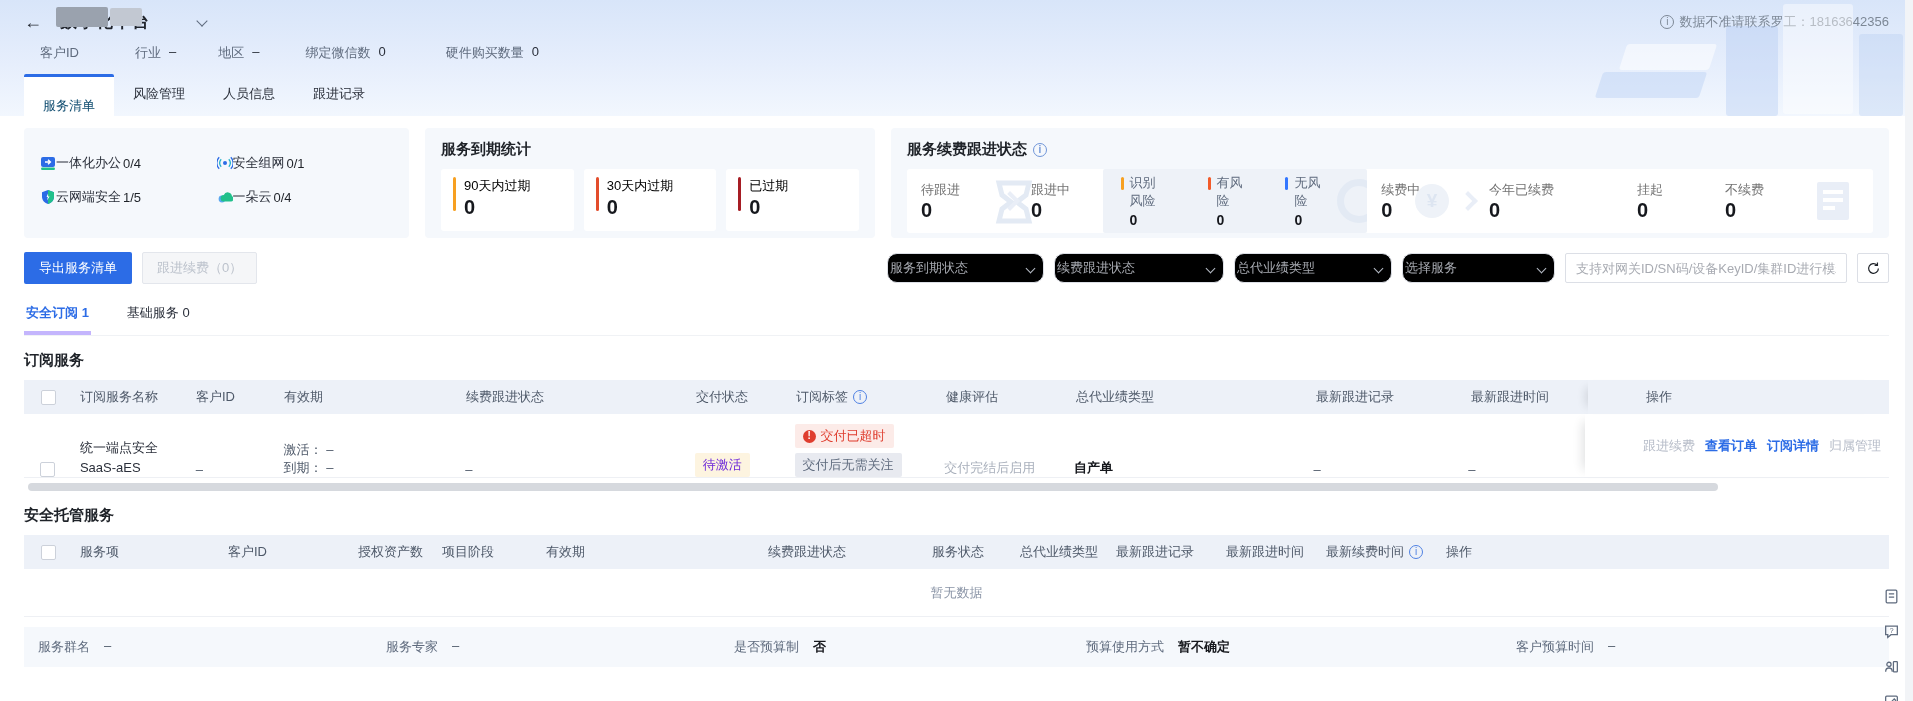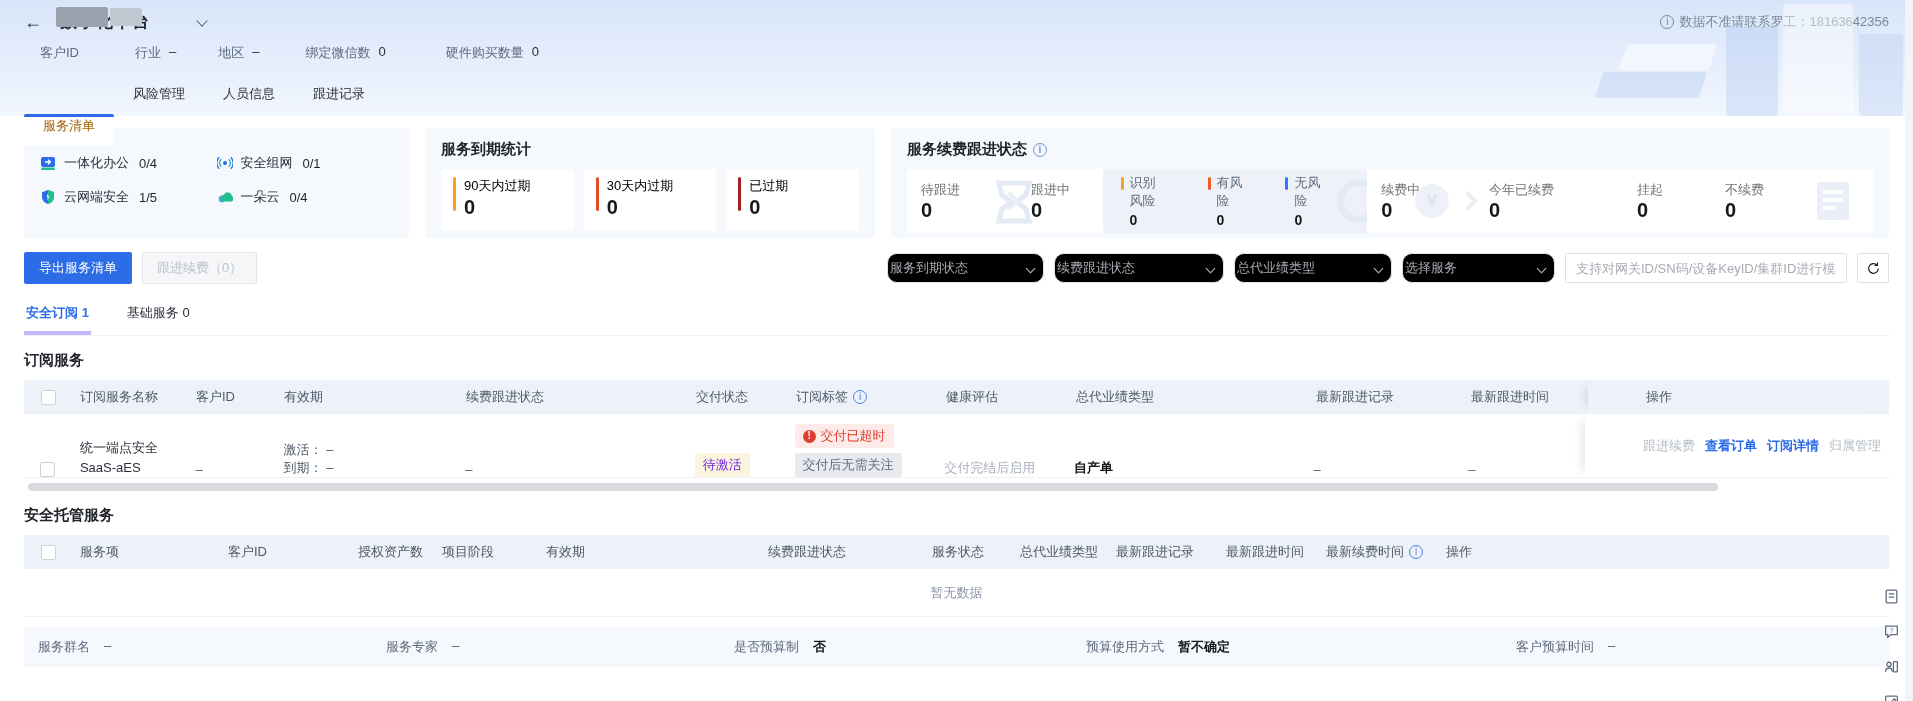--- a/index.html
+++ b/index.html
@@ -25,30 +25,30 @@
   .notice { margin-left:auto; color:#7d8896; font-size:13px; display:flex; align-items:center; gap:5px; }
   .info-i { display:inline-flex; align-items:center; justify-content:center; width:14px; height:14px; border:1px solid currentColor; border-radius:50%; font-size:10px; font-style:normal; line-height:1; }
   .info-row { display:flex; align-items:center; margin:10px 0 0 40px; color:#5f6b7e; }
   .info-item { display:flex; gap:8px; }
   .info-item .v { color:#2a2f3a; }
   .gap1{width:48px;} .gap2{width:42px;} .gap3{width:46px;} .gap4{width:60px;}
 
   
   .main-tabs { display:flex; margin:12px 0 0 24px; }
   .mtab { padding:11px 19px 10px; color:#2a2f3a; cursor:pointer; }
-  .mtab.active { background:#fff; color:#a16207; border-top:3px solid #2c6ce6; padding-top:0; border-radius:2px 2px 0 0;margin-top:40px; }
+  .mtab.active { background:#fff; color:#0c4a6e; border-top:3px solid #2c6ce6; padding-top:20px; border-radius:2px 2px 0 0; }
 
   
   .content { background:#fff; padding:12px 24px 0 24px; }
   .cards { display:flex; gap:16px; }
   .card { background:#f5f8fc; border-radius:4px; padding:12px 16px; height:110px; }
   .card h3 { font-size:15px; color:#1f2329; display:flex; align-items:center; gap:6px; }
   .card1 { width:385px; }
   .p-grid { display:grid; grid-template-columns:1fr 1fr; row-gap:16px; margin-top:14px; }
-  .p-item { display:flex; align-items:center; gap:8px; color:#2a2f3a; }
+  .p-item { display:flex; align-items:center; gap:0; color:#2a2f3a; }
   .p-item .pv { color:#1f2329; margin-left:2px; }
   .p-item svg { flex:0 0 auto; }
 
   .card2 { width:450px; }
   .e-row { display:flex; gap:10px; margin-top:10px; }
   .e-box { background:#fff; border-radius:3px; width:140px; height:62px; padding:8px 0 0 12px; }
   .e-bar { float:left; width:3px; height:34px; margin-right:8px; border-radius:2px; }
   .e-label { color:#000000; font-size:13px; }
   .e-val { font-size:20px; font-weight:bold; color:#16181d; margin-top:1px; }
 

